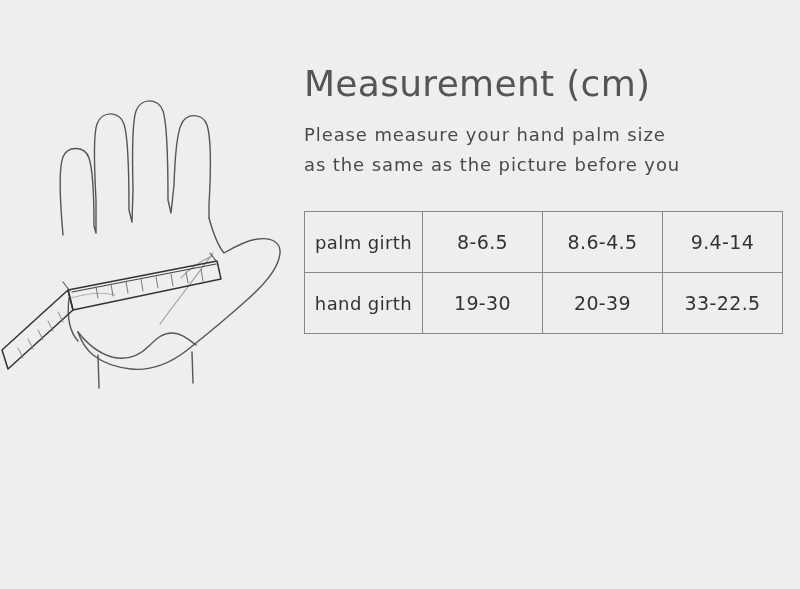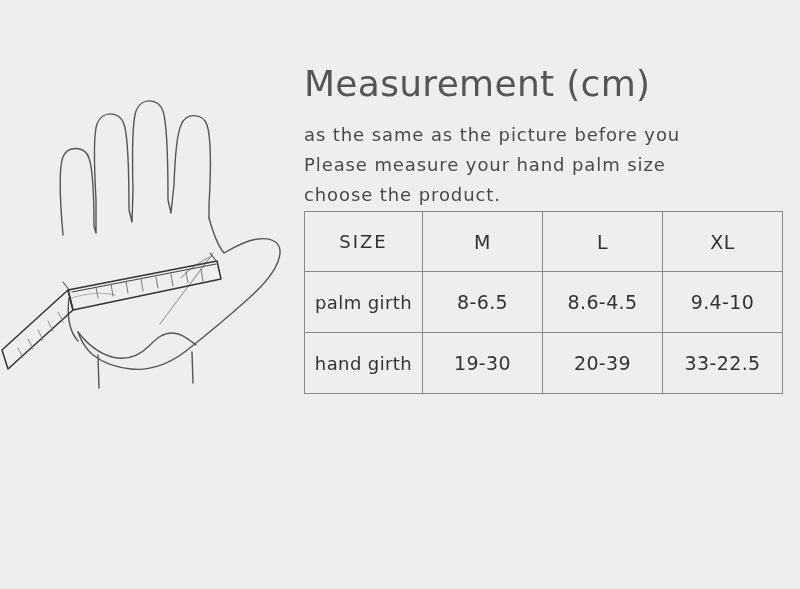--- a/index.html
+++ b/index.html
@@ -204,38 +204,31 @@
         <line x1="63" y1="242" x2="70" y2="251" stroke-width="1.1"></line>
         <line x1="210" y1="213" x2="217" y2="222" stroke-width="1.1"></line>
 
       </g>
     </svg>
   </div>
 
   <div id="title">Measurement (cm)</div>
 
   <div id="description">
+    <span class="desc-line">Please measure your hand palm size</span>
     <span class="desc-line">as the same as the picture before you</span>
-    <span class="desc-line">Please measure your hand palm size</span>
-    <span class="desc-line">choose the product.</span>
   </div>
 
   <table id="size-table">
     <tbody>
-      <tr class="header-row">
-        <td class="label-col">SIZE</td>
-        <td class="val-col">M</td>
-        <td class="val-col">L</td>
-        <td class="val-col">XL</td>
-      </tr>
       <tr>
         <td class="label-col">palm girth</td>
         <td class="val-col">8-6.5</td>
         <td class="val-col">8.6-4.5</td>
-        <td class="val-col">9.4-10</td>
+        <td class="val-col">9.4-14</td>
       </tr>
       <tr>
         <td class="label-col">hand girth</td>
         <td class="val-col">19-30</td>
         <td class="val-col">20-39</td>
         <td class="val-col">33-22.5</td>
       </tr>
     </tbody>
   </table>
 

